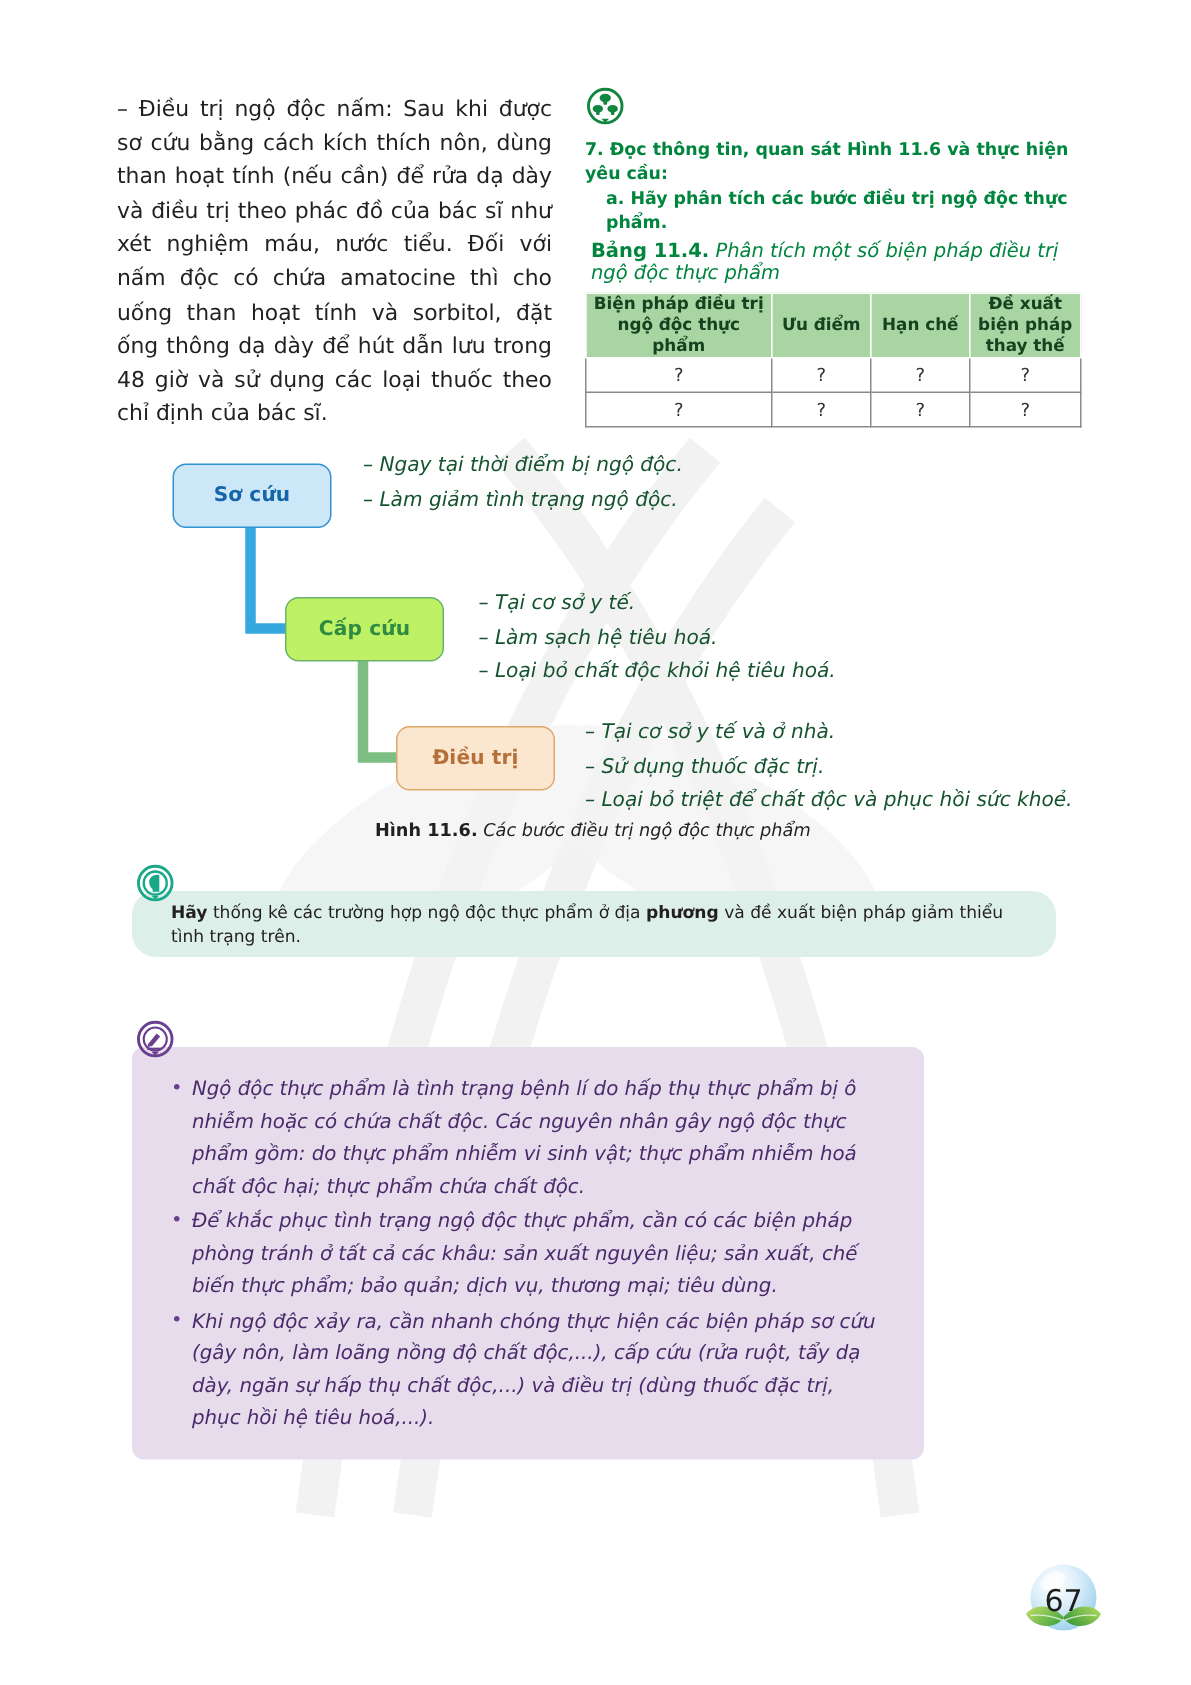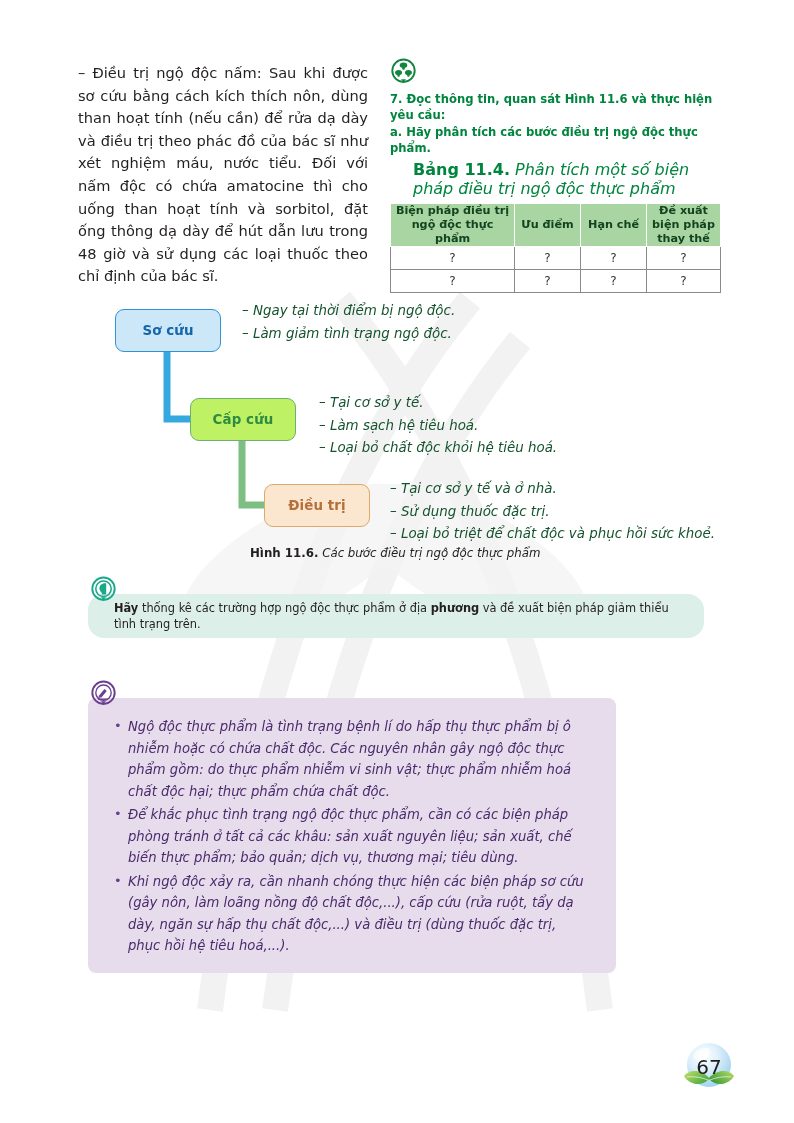--- a/index.html
+++ b/index.html
@@ -67,28 +67,29 @@
     color: #00853e;
     font-size: 11.6px;
     line-height: 16.4px;
   }
   .q-main {
     font-weight: bold;
     color: #00853e;
   }
   .q-main .q-num { font-weight: bold; }
   .q-sub {
+    margin-left: 14px;
     font-weight: bold;
     color: #00853e;
   }
   .tbl-caption {
-    margin-left: 23px;
+    margin-left: 4px;
     margin-top: 3px;
     color: #00853e;
-    font-size: 16px;
+    font-size: 13px;
   }
   .tbl-caption b { font-weight: bold; }
   .tbl-caption i { font-style: italic; }
 
   
   table.data-table {
     margin-top: 5px;
     border-collapse: collapse;
     width: 330px;
     table-layout: fixed;

